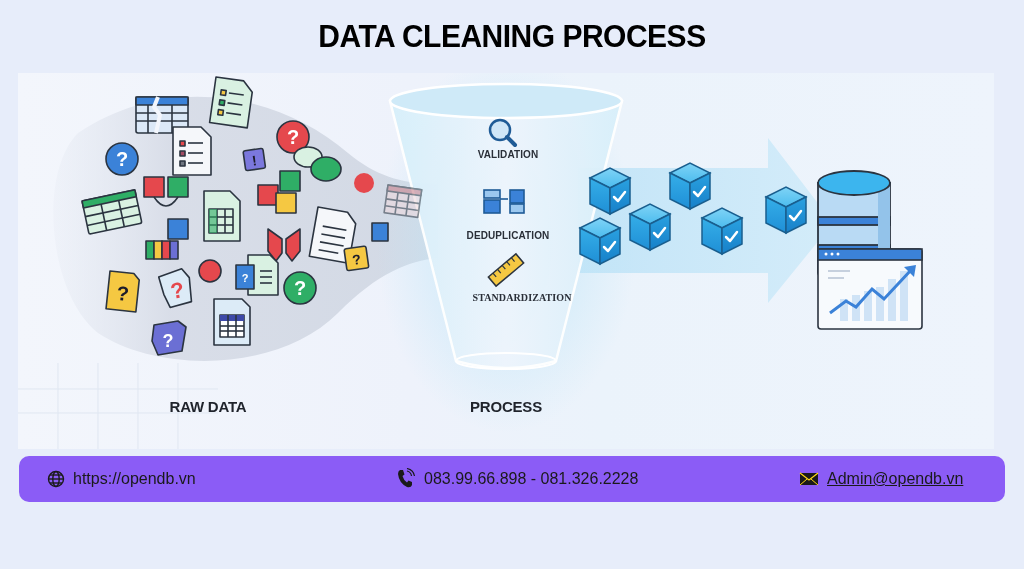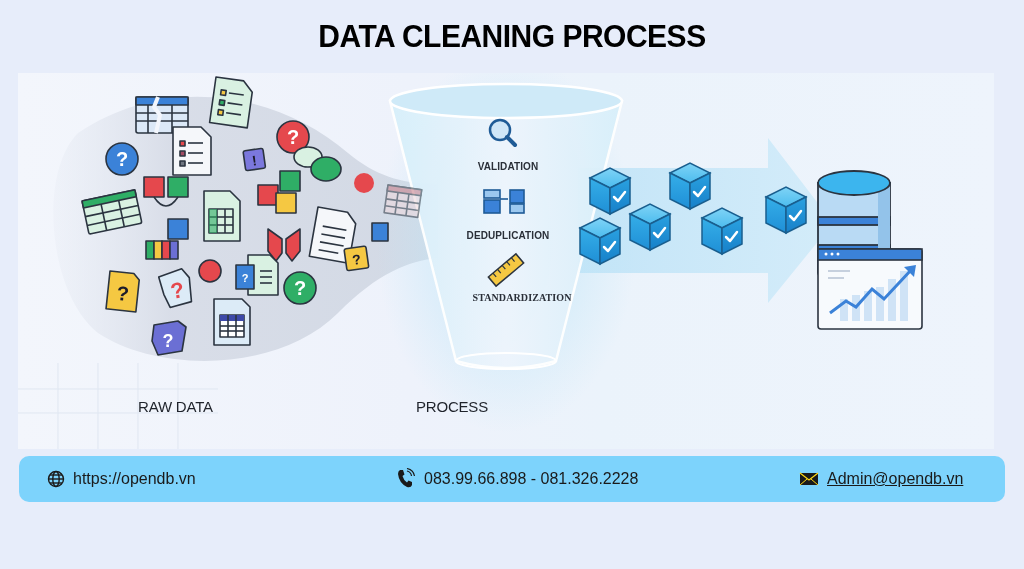--- a/index.html
+++ b/index.html
@@ -16,30 +16,30 @@
     font-weight: 700; font-size: 30px; letter-spacing: -0.5px;
     color: #000; transform: scaleY(1.05);
   }
   .panel {
     position: absolute; left: 18px; top: 73px; width: 976px; height: 376px;
     background: linear-gradient(90deg, #f3f6fc 0%, #eef2fb 40%, #ebf3fb 60%, #eef4fc 100%);
     overflow: hidden;
   }
   .panel svg.art { position: absolute; left: 0; top: 0; }
   .stage-label {
-    position: absolute; font-weight: 400; font-size: 15px; color: #1f232b;
-    text-align: left; line-height: 22px; letter-spacing: -0.2px;
+    position: absolute; font-weight: 700; font-size: 15px; color: #1f232b;
+    text-align: center; line-height: 22px; letter-spacing: -0.2px;
   }
   .funnel-step {
     position: absolute; font-weight: 700; font-size: 10px; color: #2a2f38;
     text-align: center; width: 160px; letter-spacing: 0.1px;
   }
   .contact-bar {
     position: absolute; left: 19px; top: 456px; width: 986px; height: 46px;
-    background: #7dd3fc; border-radius: 10px;
+    background: #8b5cf6; border-radius: 10px;
   }
   .contact-item {
     position: absolute; top: 0; height: 46px; display: flex; align-items: center;
     gap: 8px; font-size: 16px; color: #1a1a1a;
   }
   .contact-item svg { flex: none; }
 </style>
 </head>
 <body>
 
@@ -307,21 +307,21 @@
         <rect x="846" y="218" width="8" height="30"></rect>
           <rect x="858" y="214" width="8" height="34"></rect>
         <rect x="870" y="206" width="8" height="42"></rect>
           <rect x="882" y="198" width="8" height="50"></rect>
       </g>
       <polyline points="812,240 828,228 838,234 854,216 866,226 894,196" fill="none" stroke="#3b82d8" stroke-width="3"></polyline>
       <polygon points="898,192 886,194 896,204" fill="#3b82d8" stroke="none"></polygon>
     </g>
   </svg>
 
-  <div class="funnel-step" style="left:410px; top:88px;">VALIDATION</div>
+  <div class="funnel-step" style="left:410px; top:76px;">VALIDATION</div>
   <div class="funnel-step" style="left:410px; top:157px;">DEDUPLICATION</div>
   <div class="funnel-step" style="left:424px; top:219px;font-family:Liberation Serif, serif;">STANDARDIZATION</div>
 
   <div class="stage-label" style="left:120px; top:323px; width:140px;">RAW DATA</div>
   <div class="stage-label" style="left:398px; top:323px; width:180px;">
     <div>PROCESS</div>
   </div>
 </div>
 
 <div class="contact-bar">

